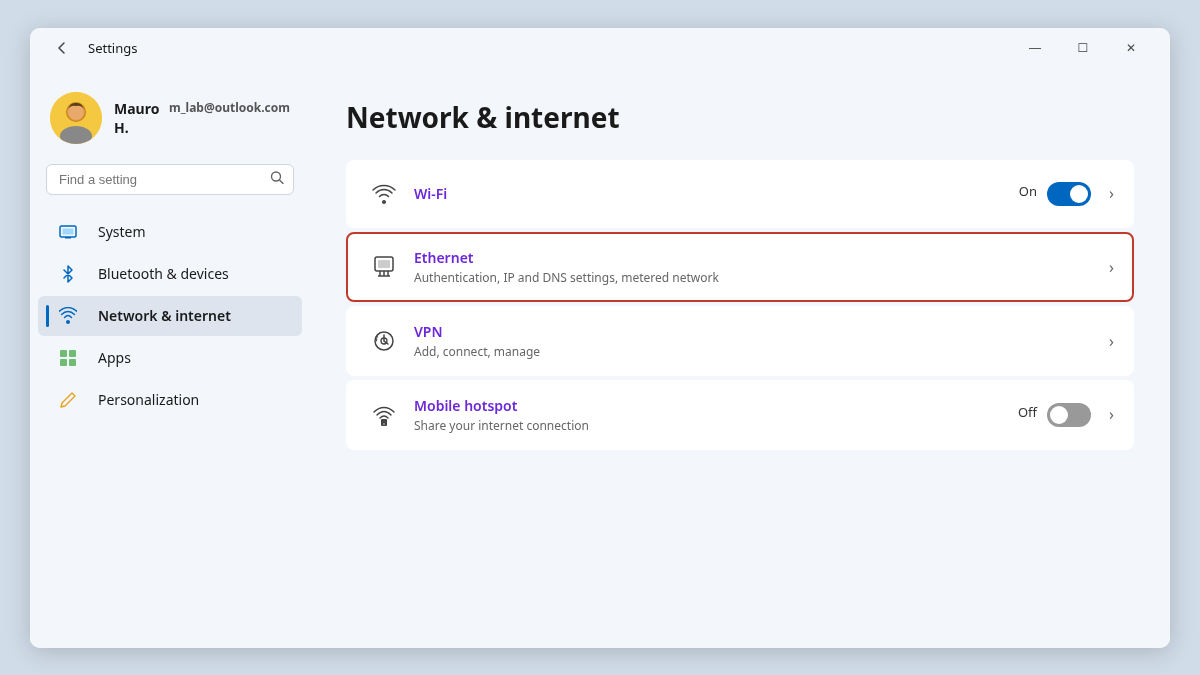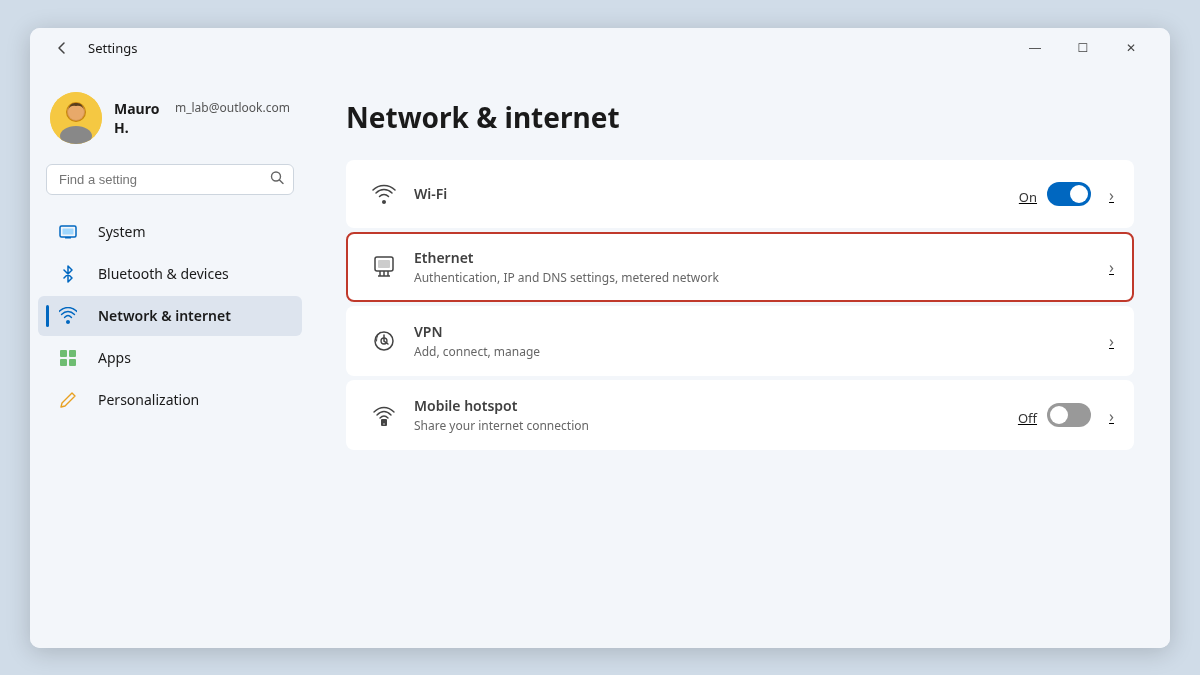--- a/index.html
+++ b/index.html
@@ -87,21 +87,21 @@
       background: #f5c842;
       display: flex;
       align-items: center;
       justify-content: center;
       overflow: hidden;
       flex-shrink: 0;
     }
     .avatar-svg { width: 52px; height: 52px; }
     .user-info { display: flex; flex-direction: row; }
     .user-name { font-weight: 700; font-size: 14px; color: #1a1a1a; }
-    .user-email { font-size: 12px; color: #555; }
+    .user-email { font-size: 12px; color: #555; font-weight: bold; }
     .search-box {
       margin: 0 16px 16px 16px;
       position: relative;
     }
     .search-input {
       width: 100%;
       padding: 7px 36px 7px 12px;
       border: 1px solid #cdd5de;
       border-radius: 6px;
       background: white;
@@ -193,32 +193,31 @@
       color: #444;
       font-size: 20px;
     }
     .setting-info {
       flex: 1;
       padding: 0 12px;
     }
     .setting-name {
       font-size: 14px;
       font-weight: 600;
-      color: #404040;
+      color: #6d28d9;
     }
     .setting-desc {
       font-size: 12px;
       color: #666;
       margin-top: 2px;
     }
     .setting-right {
       display: flex;
-      align-items: flex-end;
+      align-items: flex-start;
       gap: 10px;
-      text-decoration: underline;
     }
     .toggle-label {
       font-size: 13px;
       color: #333;
     }
     .toggle {
       width: 44px;
       height: 24px;
       border-radius: 12px;
       position: relative;

